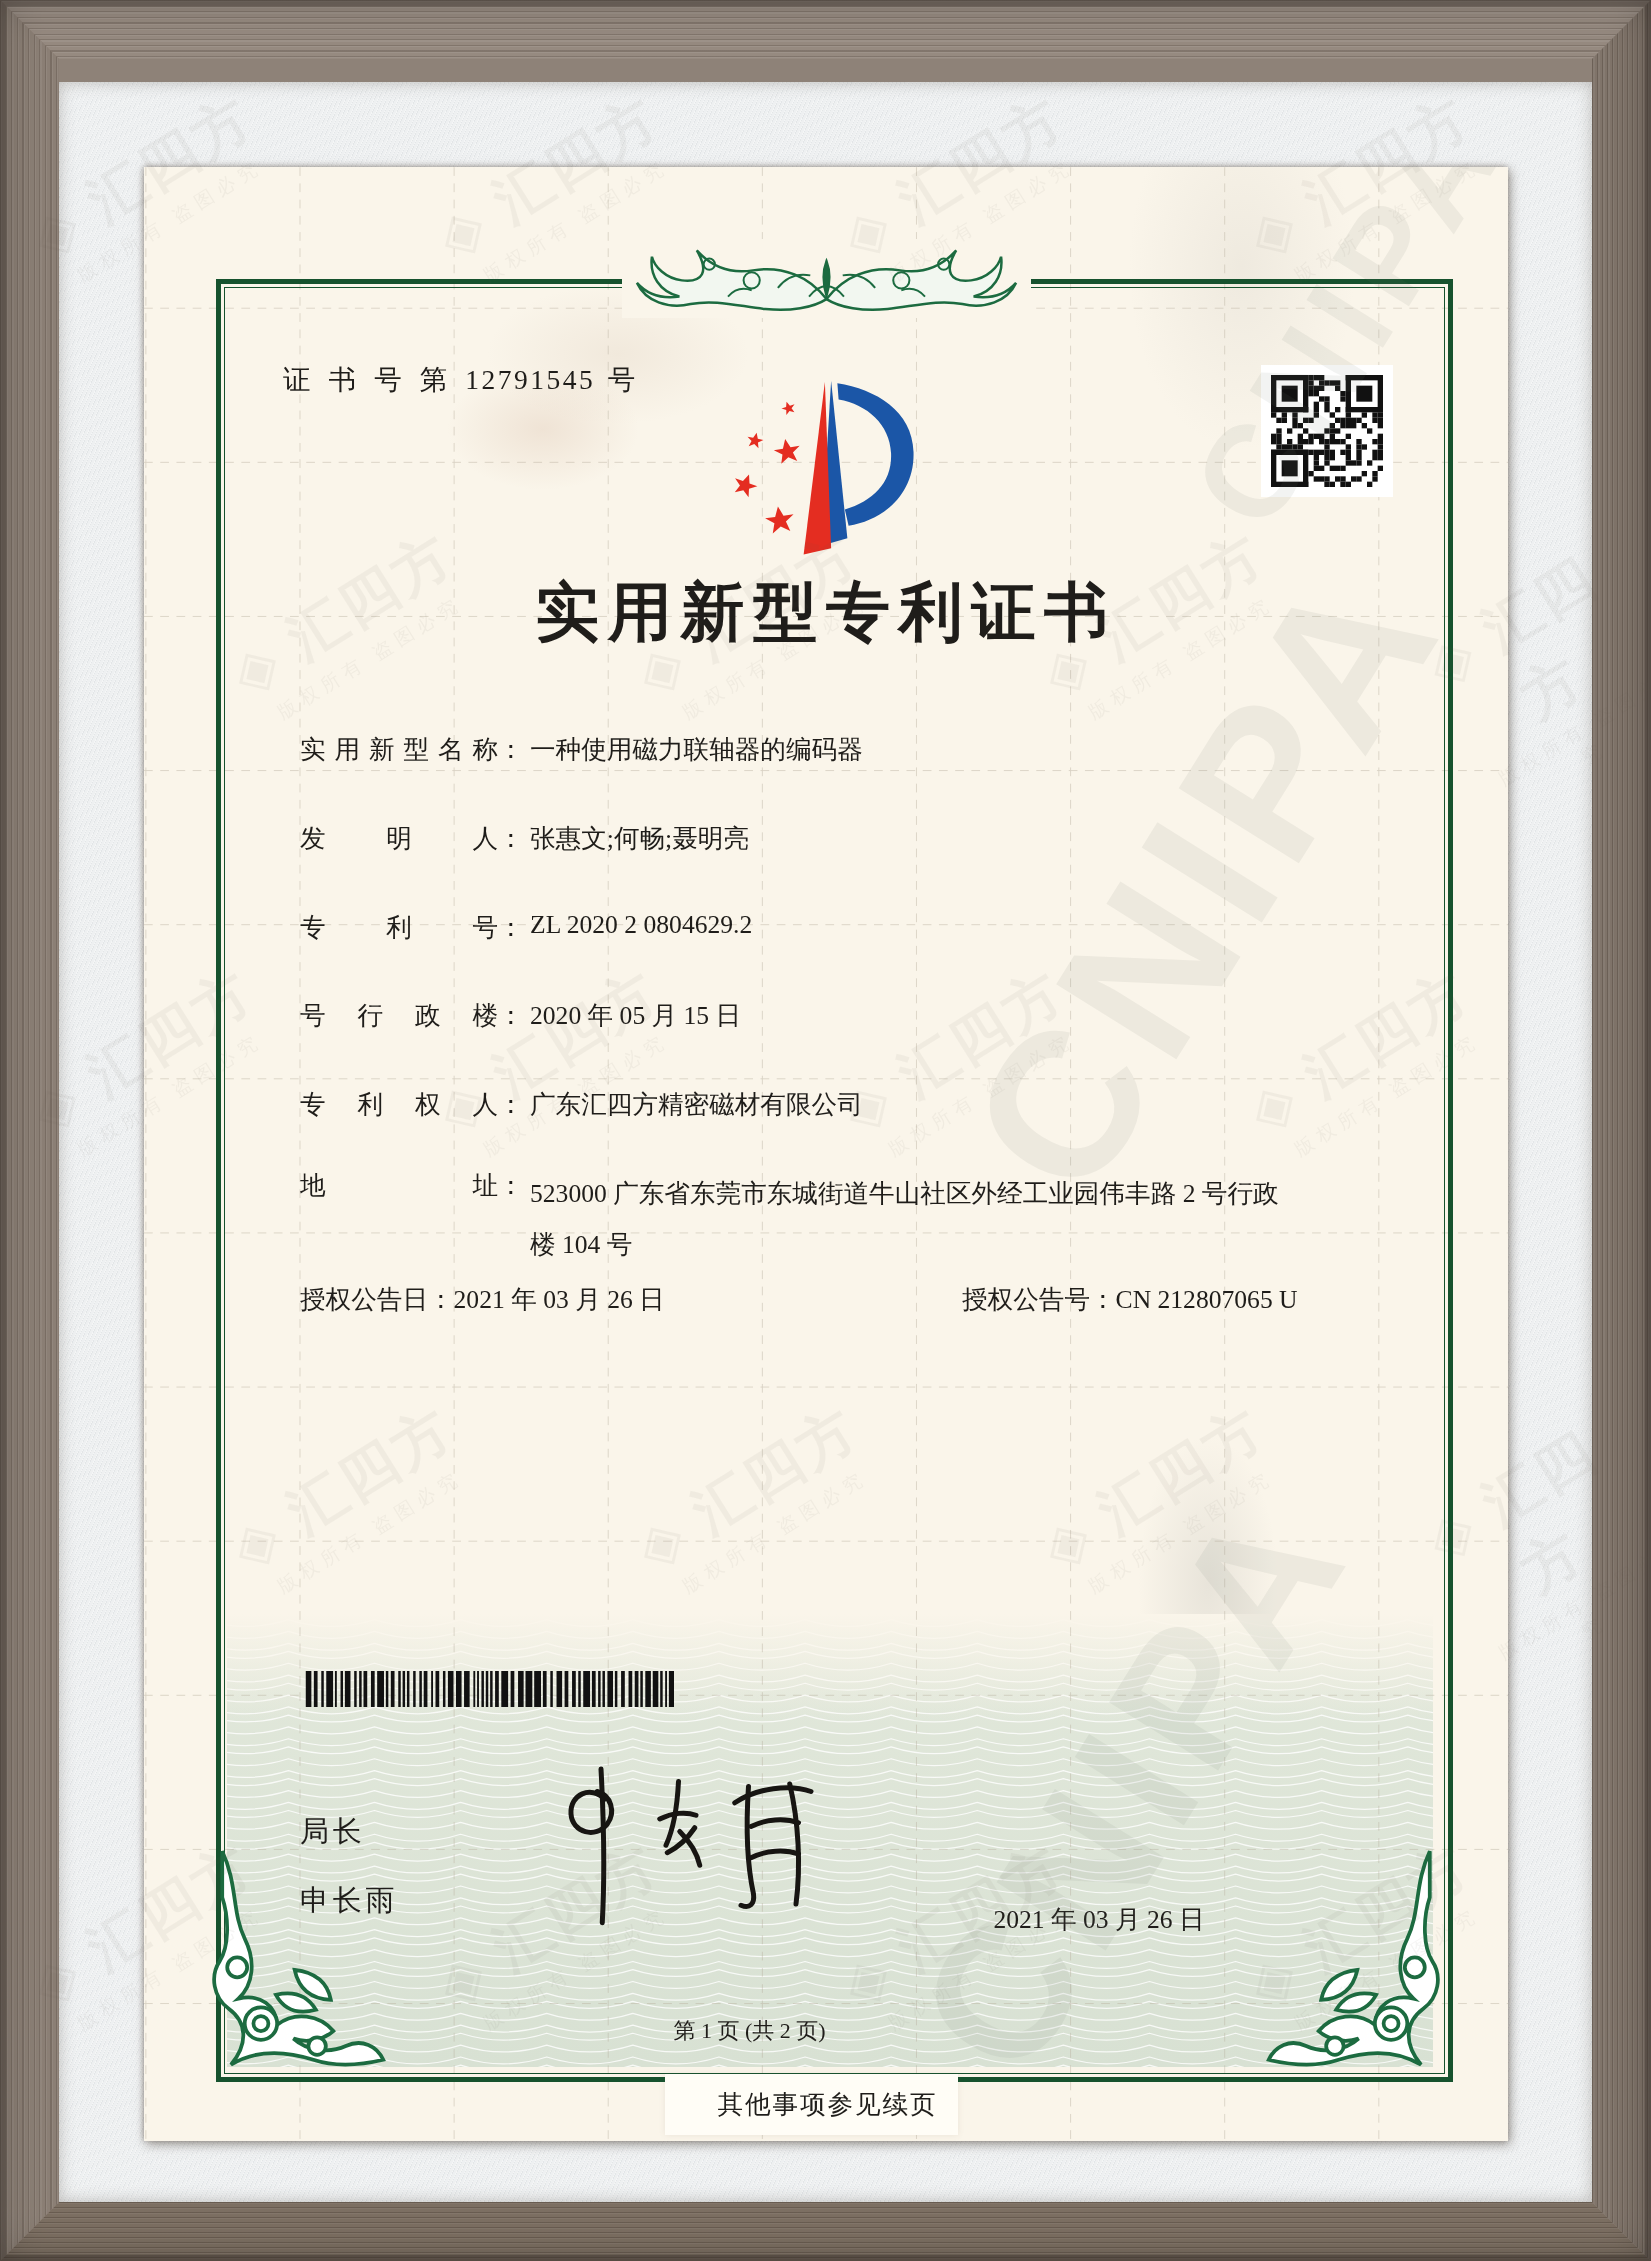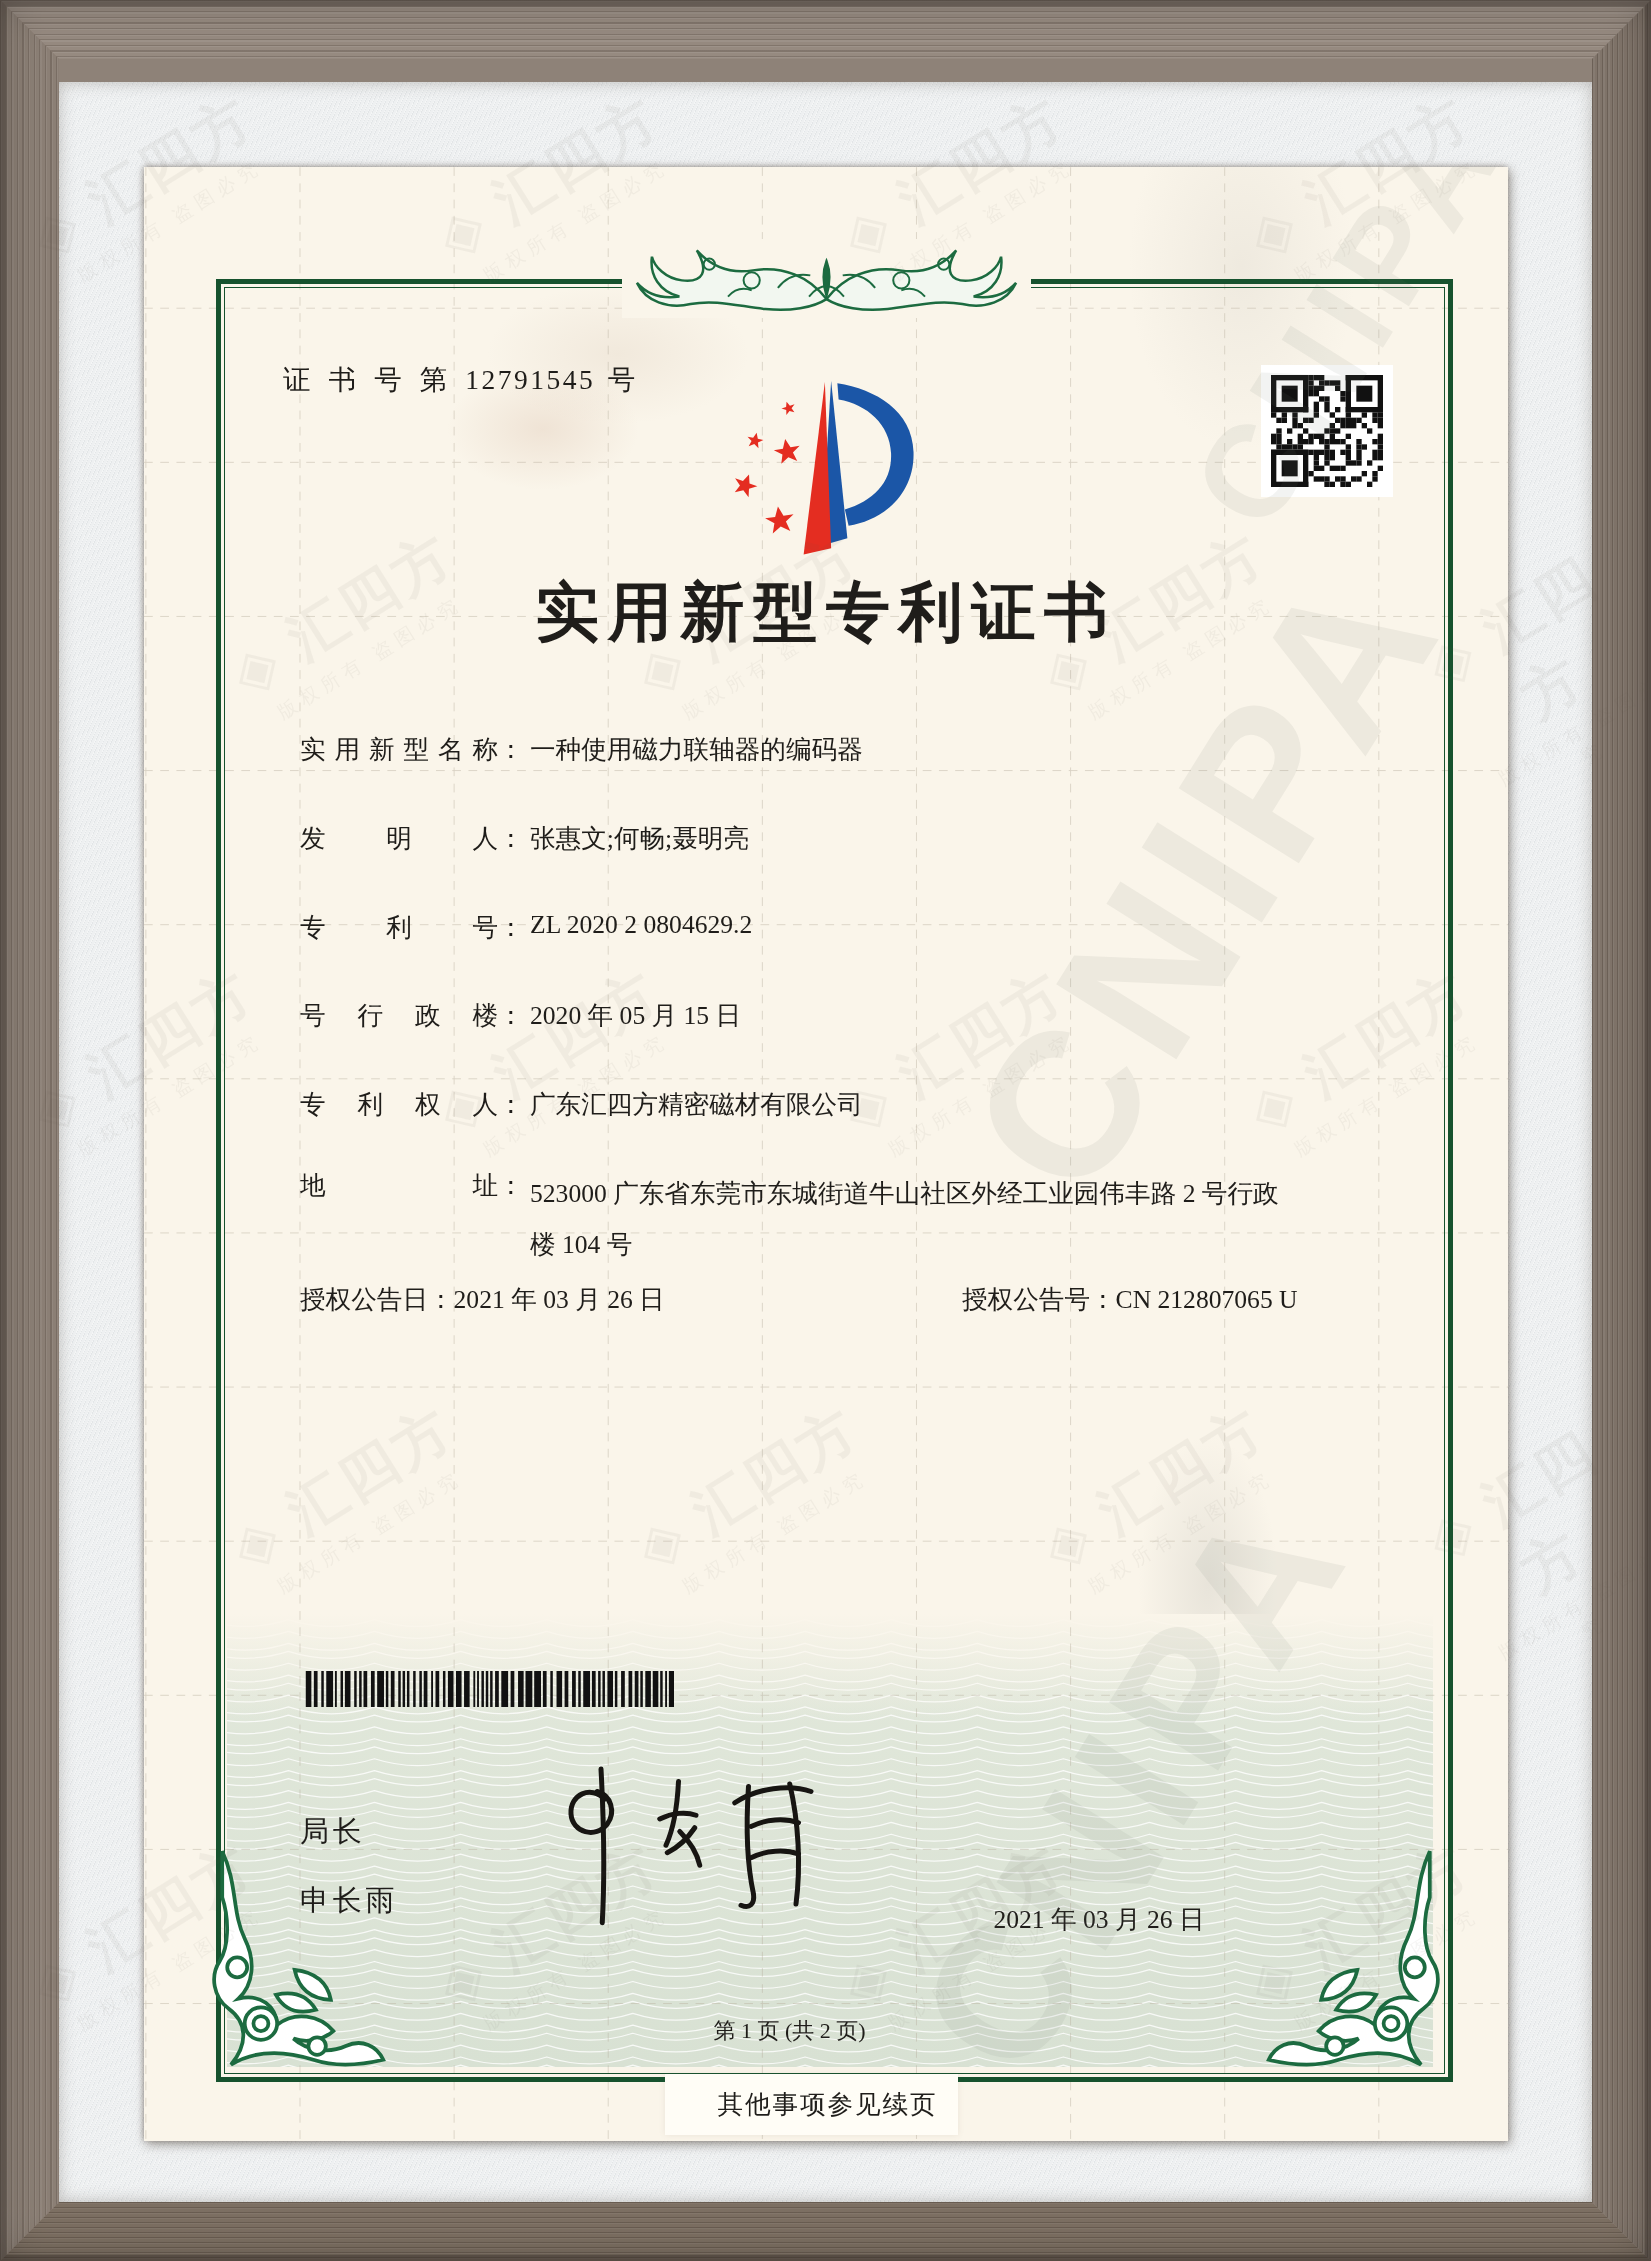--- a/index.html
+++ b/index.html
@@ -66,21 +66,21 @@
   .colon{display:inline-block;vertical-align:top;}
   .val{display:inline-block;vertical-align:top;}
   .val.wrap{white-space:normal;width:773px;line-height:51px;}
   .row.r7 .second{position:absolute;left:662px;top:0;}
   .paras{position:absolute;left:156px;top:1162px;width:994px;z-index:10;
     font-size:24px;line-height:47px;text-align:justify;}
   .paras p{margin:0;text-indent:2em;}
   .sig-label{position:absolute;left:156px;z-index:10;font-family:"Liberation Sans","DejaVu Sans",sans-serif;
     font-weight:400;font-size:29px;letter-spacing:3.7px;}
   .date-line{position:absolute;left:824px;top:1735px;width:262px;text-align:center;font-size:25.6px;z-index:10;white-space:nowrap;}
-  .page-no{position:absolute;left:0;top:1849px;width:1211px;text-align:center;font-size:22px;z-index:10;padding-left:40px;}
+  .page-no{position:absolute;left:0;top:1849px;width:1211px;text-align:center;font-size:22px;z-index:10;}
   .footer-note{position:absolute;left:521px;top:1907px;width:261px;height:61px;z-index:10;background:#fffdf6;
     display:flex;align-items:center;justify-content:center;font-size:25.6px;letter-spacing:1.9px;
     box-shadow:0 0 6.2px rgba(120,110,90,.12);padding-left:32px;}
 
   .qr-box{position:absolute;left:1117px;top:198px;width:132px;height:132px;background:#fff;z-index:10;}
   .qr-box svg{position:absolute;left:10px;top:10px;}
   .logo{position:absolute;left:571px;top:205px;z-index:10;}
   .barcode{position:absolute;left:161px;top:1504px;z-index:10;}
   .signature{position:absolute;left:387px;top:1592px;z-index:11;}
 

